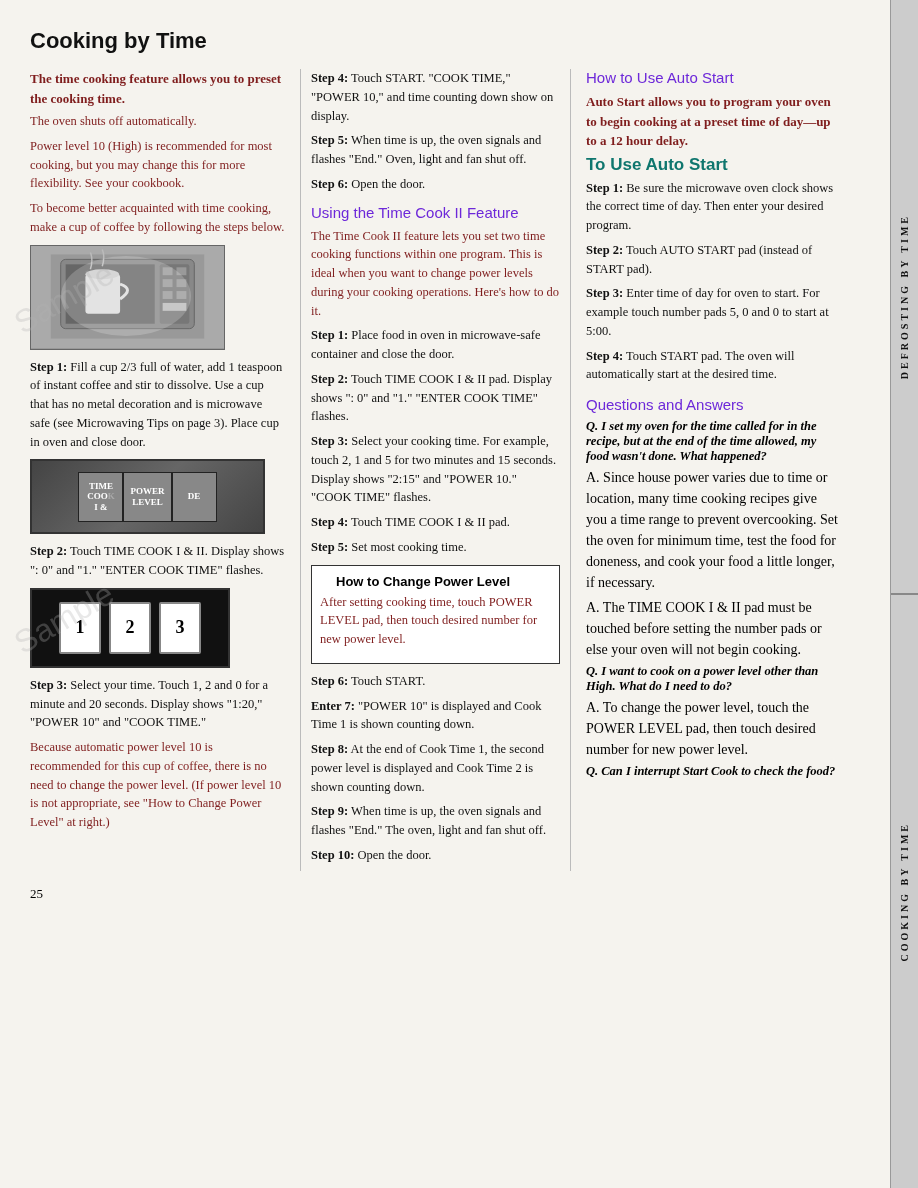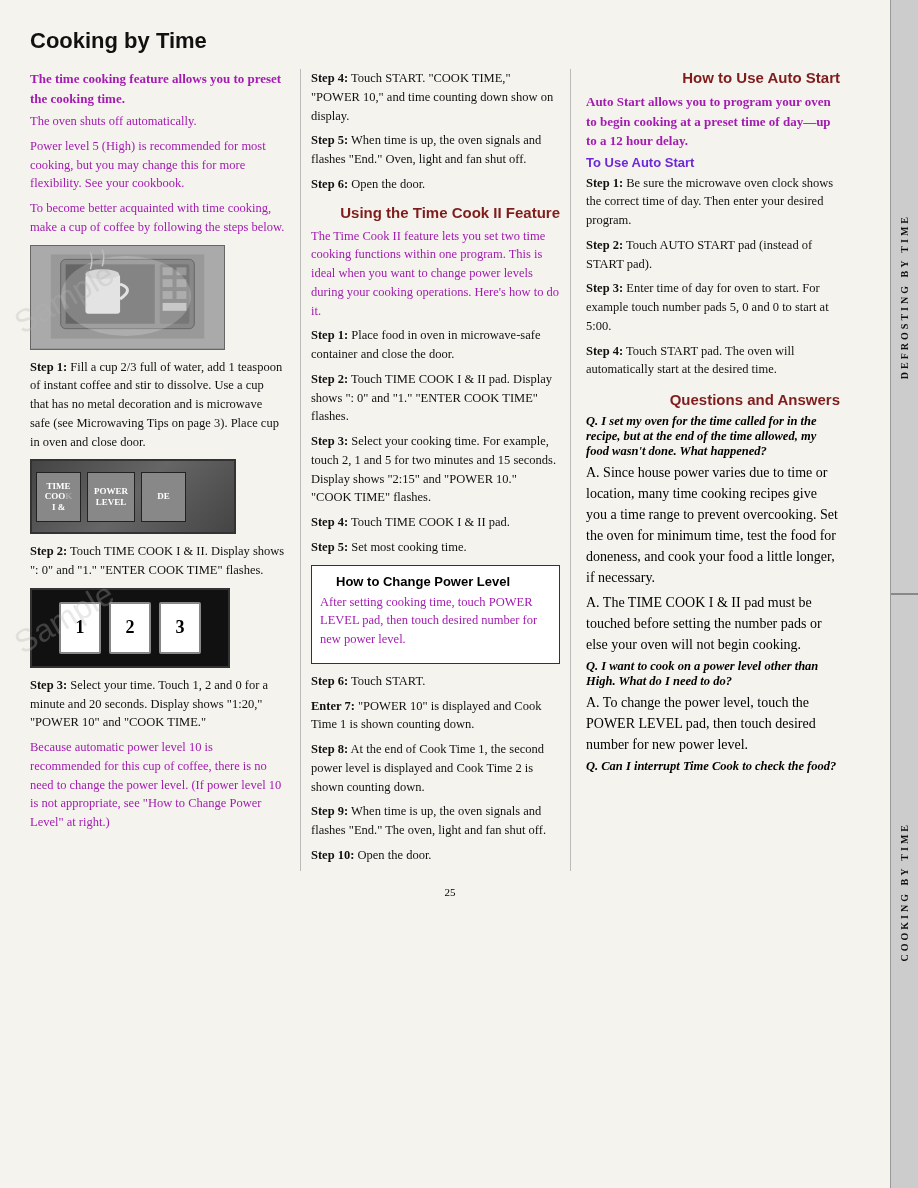--- a/index.html
+++ b/index.html
@@ -42,46 +42,45 @@
     .page-title {
       font-size: 22px;
       font-weight: bold;
       font-family: Arial, sans-serif;
       margin-bottom: 15px;
       color: #111;
     }
 
     .section-heading {
       font-size: 15px;
-      font-weight: bold;
+      font-weight: normal;
       font-family: Arial, sans-serif;
       margin-bottom: 6px;
-      color: #7f1d1d;
-      text-align: right;
+      color: #6d28d9;
     }
 
     .subsection-heading {
-      font-size: 13px;
+      font-size: 17px;
       font-weight: bold;
       font-family: Arial, sans-serif;
       margin-bottom: 4px;
-      color: #6d28d9;
+      color: #0f766e;
     }
 
     .bold-intro {
       font-weight: bold;
       font-size: 13px;
       margin-bottom: 4px;
     }
 
     p {
       font-size: 12.5px;
       line-height: 1.5;
       margin-bottom: 6px;
-      color: #a21caf;
+      color: #7f1d1d;
     }
 
     .step {
       font-size: 12.5px;
       line-height: 1.5;
       margin-bottom: 6px;
       color: #111;
     }
 
     .step-bold {
@@ -113,36 +112,35 @@
     }
 
     .qa-answer {
       font-size: 14px;
       line-height: 1.5;
       margin-bottom: 4px;
     }
 
     
     .page-number {
-      text-align: center;
-      font-size: 11px;
+      font-size: 13px;
       margin-top: 15px;
       width: 840px;
     }
 
     
     .microwave-img {
-      width: 206px;
+      width: 235px;
       height: 75px;
       background: linear-gradient(135deg, #444 0%, #666 50%, #444 100%);
       border: 2px solid #333;
       margin: 8px 0;
       display: flex;
       align-items: center;
-      gap: 6px;
+      justify-content: center;
       padding: 4px;
     }
 
     .btn-box {
       background: #888;
       border: 1px solid #222;
       color: #fff;
       font-size: 9px;
       font-weight: bold;
       text-align: center;
@@ -306,21 +304,21 @@
 <div class="page-wrapper">
   <div class="page-inner">
 
     <div class="page-title">Cooking by Time</div>
 
     <div class="columns-wrapper">
 
       <div class="col-left">
         <p class="bold-intro">The time cooking feature allows you to preset the cooking time.</p>
         <p>The oven shuts off automatically.</p>
-        <p>Power level 5 (High) is recommended for most cooking, but you may change this for more flexibility. See your cookbook.</p>
+        <p>Power level 10 (High) is recommended for most cooking, but you may change this for more flexibility. See your cookbook.</p>
         <p>To become better acquainted with time cooking, make a cup of coffee by following the steps below.</p>
 
         <div class="top-coffee-img">
           <svg width="195" height="105" viewBox="0 0 195 105">
             <rect width="195" height="105" fill="#aaa"></rect>
             <rect x="20" y="10" width="155" height="85" fill="#999"></rect>
 
             <rect x="30" y="15" width="135" height="70" rx="5" fill="#888" stroke="#666" stroke-width="1"></rect>
             <rect x="35" y="20" width="90" height="60" fill="#666"></rect>
 
@@ -454,21 +452,21 @@
           <div class="section-heading">Questions and Answers</div>
 
           <div class="qa-question">Q.  I set my oven for the time called for in the recipe, but at the end of the time allowed, my food wasn't done. What happened?</div>
           <div class="qa-answer">A.  Since house power varies due to time or location, many time cooking recipes give you a time range to prevent overcooking. Set the oven for minimum time, test the food for doneness, and cook your food a little longer, if necessary.</div>
 
           <div class="qa-answer">A.  The TIME COOK I &amp; II pad must be touched before setting the number pads or else your oven will not begin cooking.</div>
 
           <div class="qa-question">Q.  I want to cook on a power level other than High. What do I need to do?</div>
           <div class="qa-answer">A.  To change the power level, touch the POWER LEVEL pad, then touch desired number for new power level.</div>
 
-          <div class="qa-question">Q.  Can I interrupt Time Cook to check the food?</div>
+          <div class="qa-question">Q.  Can I interrupt Start Cook to check the food?</div>
         </div>
       </div>
 
     </div>
 
     <div class="page-number">25</div>
 
     <div class="watermark">Sample</div>
     <div class="watermark2">Sample</div>
 

